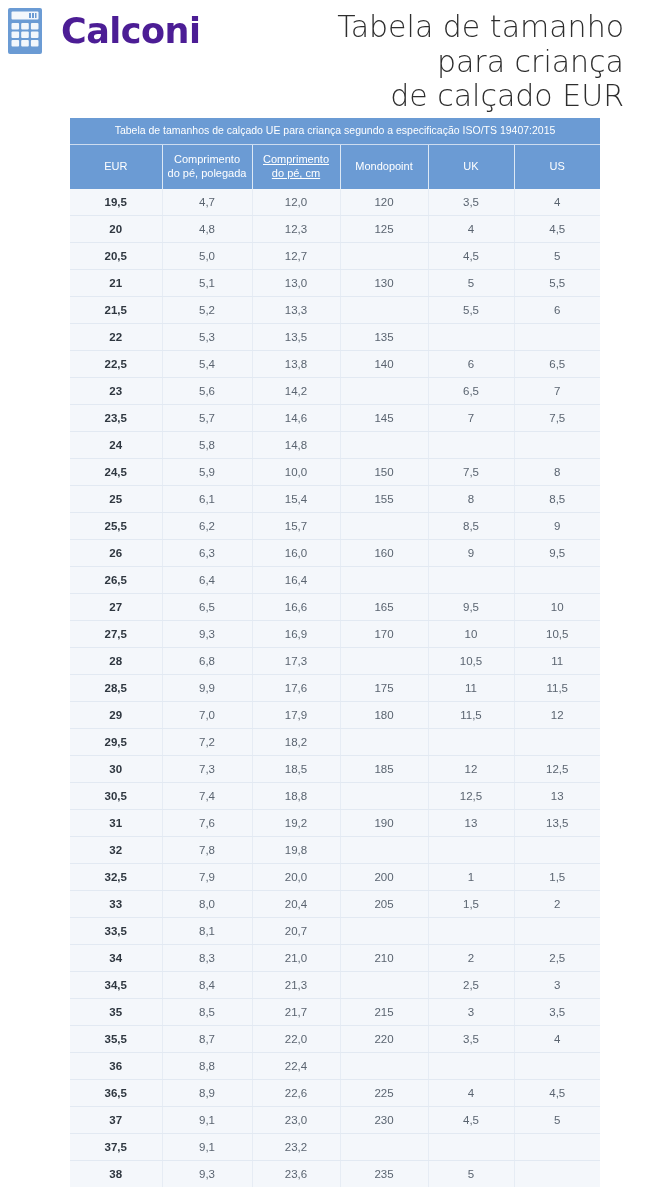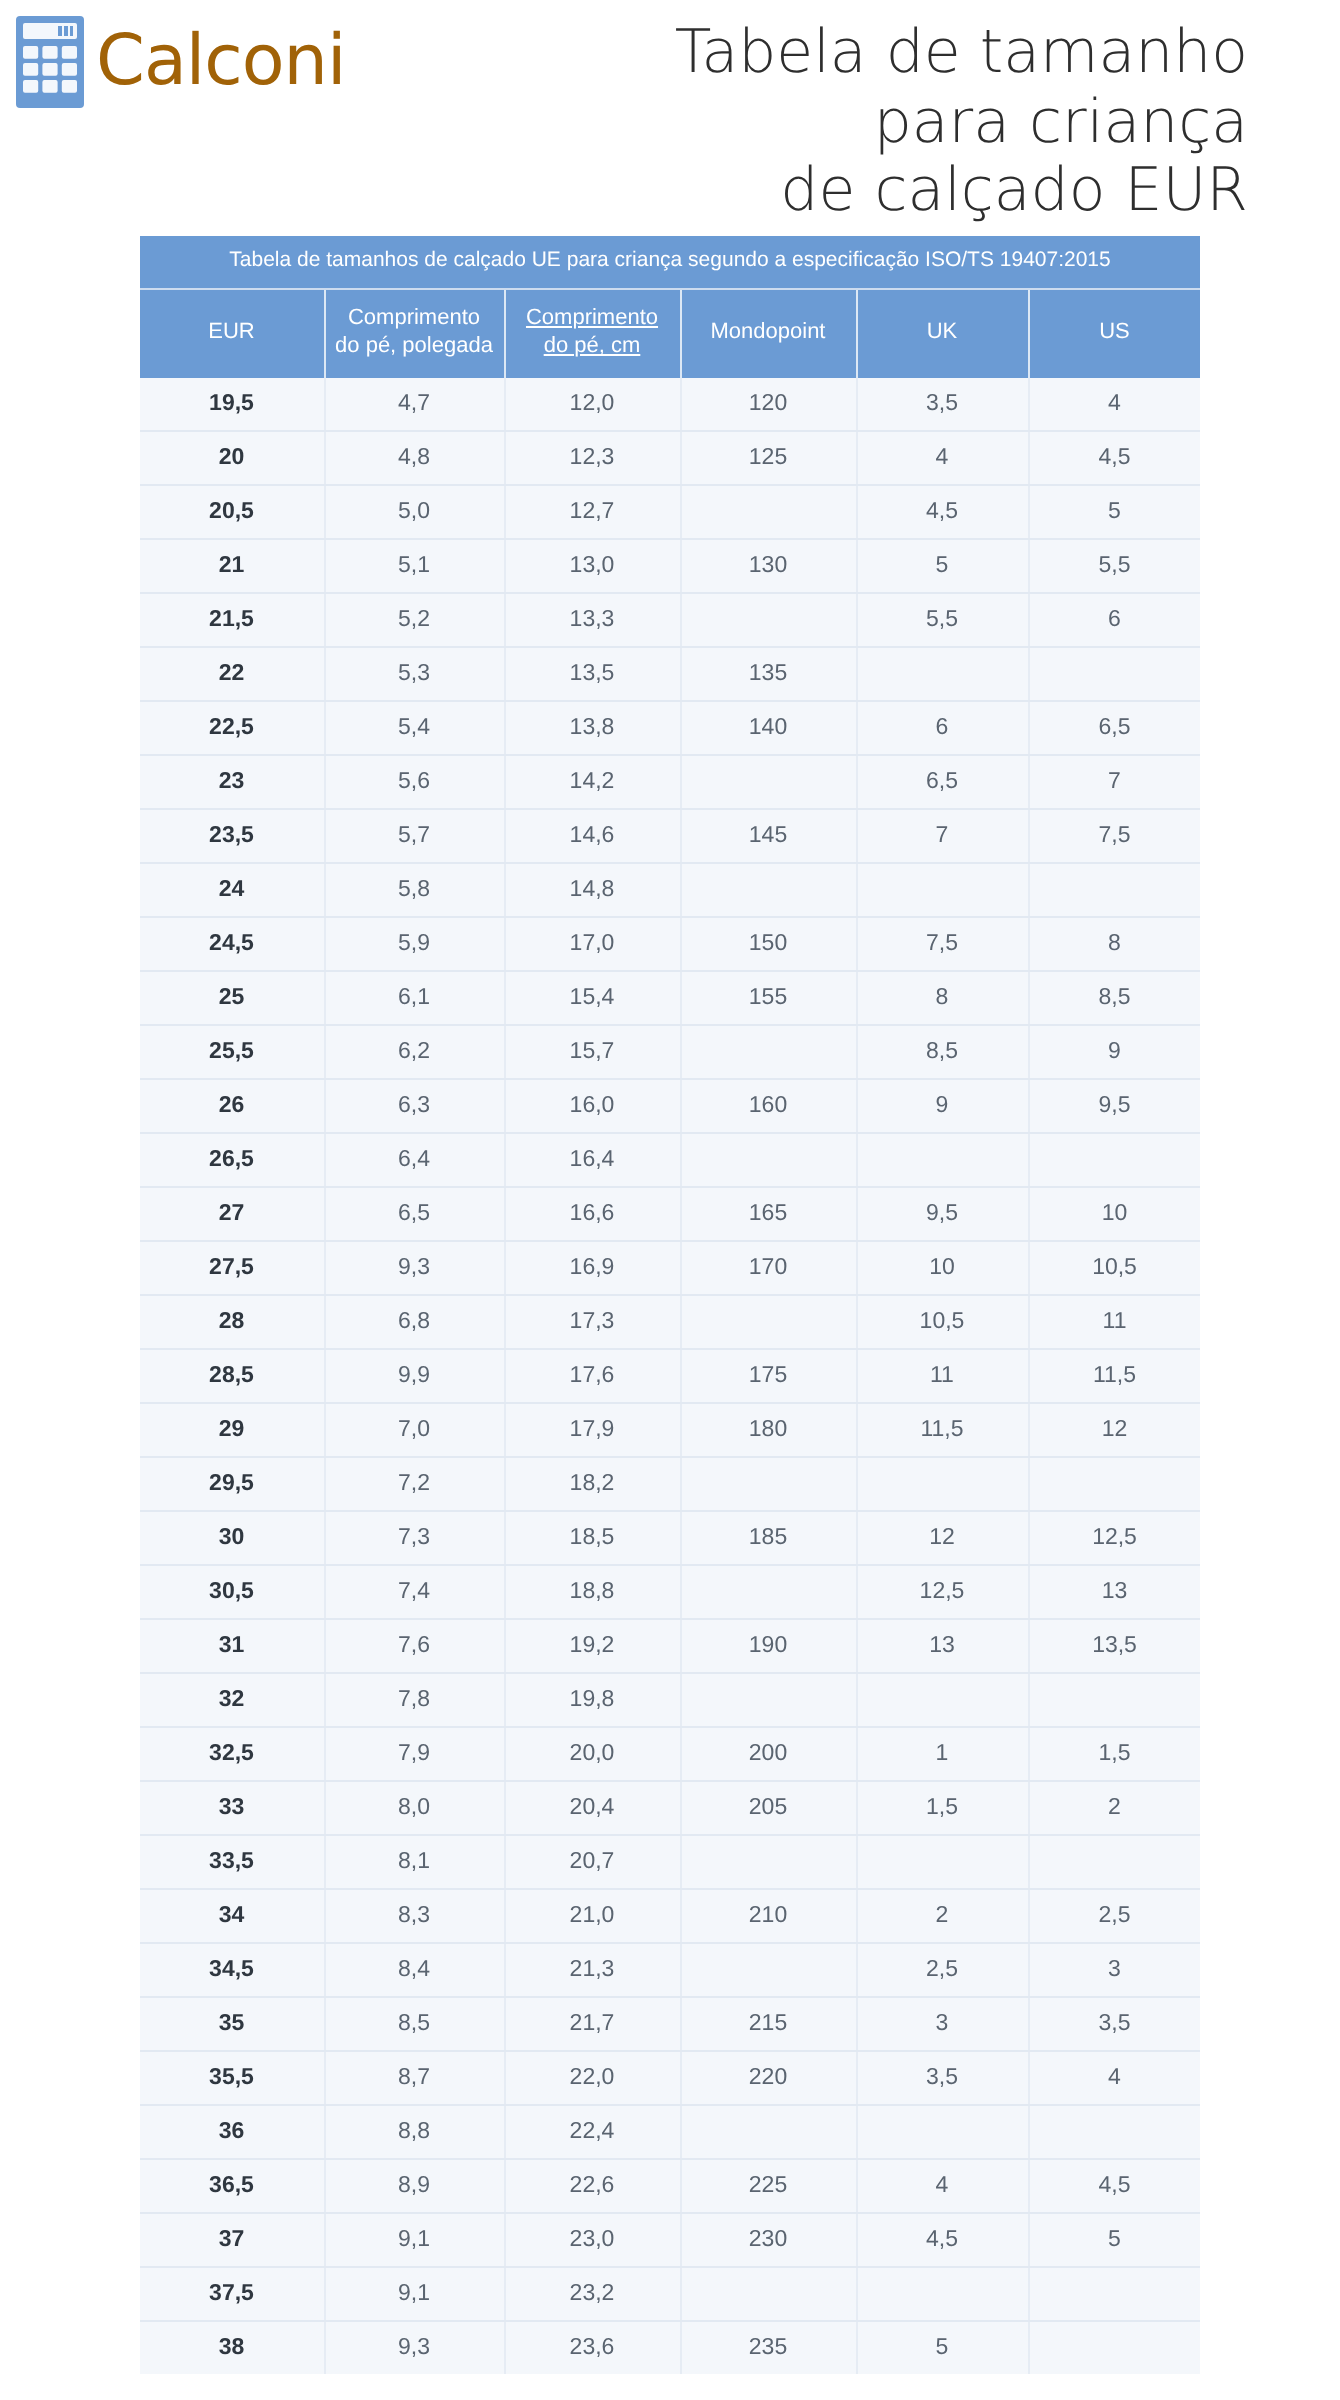--- a/index.html
+++ b/index.html
@@ -31,24 +31,24 @@
   }
   .logo-icon {
     width: 34px;
     height: 46px;
     flex: 0 0 auto;
     display: block;
   }
   .brand-name {
     font-family: "DejaVu Sans", sans-serif;
     font-size: 35px;
-    font-weight: 400;
-    color: #a16207;
+    font-weight: 700;
+    color: #4c1d95;
     letter-spacing: -0.5px;
-    margin-left: 6px;
+    margin-left: 19px;
     line-height: 1;
   }
   .page-title {
     flex: 1 1 auto;
     text-align: right;
     font-family: "DejaVu Sans", sans-serif;
     font-size: 30px;
     font-weight: 300;
     line-height: 1.15;
     color: #2e2e2e;
@@ -269,21 +269,21 @@
           <td>24</td>
           <td>5,8</td>
           <td>14,8</td>
           <td></td>
           <td></td>
           <td></td>
         </tr>
         <tr>
           <td>24,5</td>
           <td>5,9</td>
-          <td>17,0</td>
+          <td>10,0</td>
           <td>150</td>
           <td>7,5</td>
           <td>8</td>
         </tr>
         <tr>
           <td>25</td>
           <td>6,1</td>
           <td>15,4</td>
           <td>155</td>
           <td>8</td>

